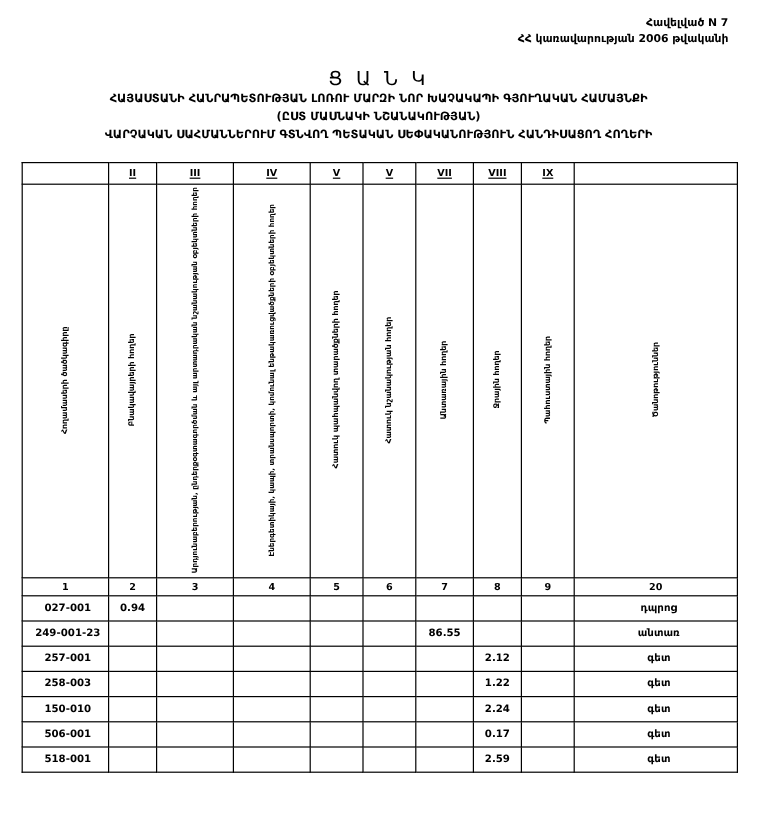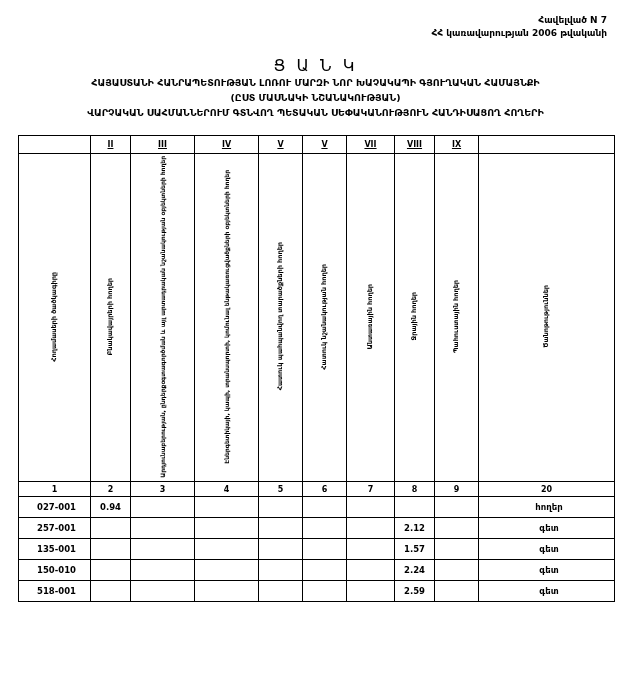--- a/index.html
+++ b/index.html
@@ -180,55 +180,79 @@
       <tr class="row-data">
         <td class="cell-code">027-001</td>
         <td>0.94</td>
         <td></td>
         <td></td>
         <td></td>
         <td></td>
         <td></td>
         <td></td>
         <td></td>
-        <td class="cell-note">հողեր</td>
+        <td class="cell-note">դպրոց</td>
+      </tr>
+      <tr class="row-data">
+        <td class="cell-code">249-001-23</td>
+        <td></td>
+        <td></td>
+        <td></td>
+        <td></td>
+        <td></td>
+        <td>86.55</td>
+        <td></td>
+        <td></td>
+        <td class="cell-note">անտառ</td>
       </tr>
       <tr class="row-data">
         <td class="cell-code">257-001</td>
         <td></td>
         <td></td>
         <td></td>
         <td></td>
         <td></td>
         <td></td>
         <td>2.12</td>
         <td></td>
         <td class="cell-note">գետ</td>
       </tr>
       <tr class="row-data">
-        <td class="cell-code">135-001</td>
-        <td></td>
-        <td></td>
-        <td></td>
-        <td></td>
-        <td></td>
-        <td></td>
-        <td>1.57</td>
+        <td class="cell-code">258-003</td>
+        <td></td>
+        <td></td>
+        <td></td>
+        <td></td>
+        <td></td>
+        <td></td>
+        <td>1.22</td>
         <td></td>
         <td class="cell-note">գետ</td>
       </tr>
       <tr class="row-data">
         <td class="cell-code">150-010</td>
         <td></td>
         <td></td>
         <td></td>
         <td></td>
         <td></td>
         <td></td>
         <td>2.24</td>
+        <td></td>
+        <td class="cell-note">գետ</td>
+      </tr>
+      <tr class="row-data">
+        <td class="cell-code">506-001</td>
+        <td></td>
+        <td></td>
+        <td></td>
+        <td></td>
+        <td></td>
+        <td></td>
+        <td>0.17</td>
         <td></td>
         <td class="cell-note">գետ</td>
       </tr>
       <tr class="row-data">
         <td class="cell-code">518-001</td>
         <td></td>
         <td></td>
         <td></td>
         <td></td>
         <td></td>

